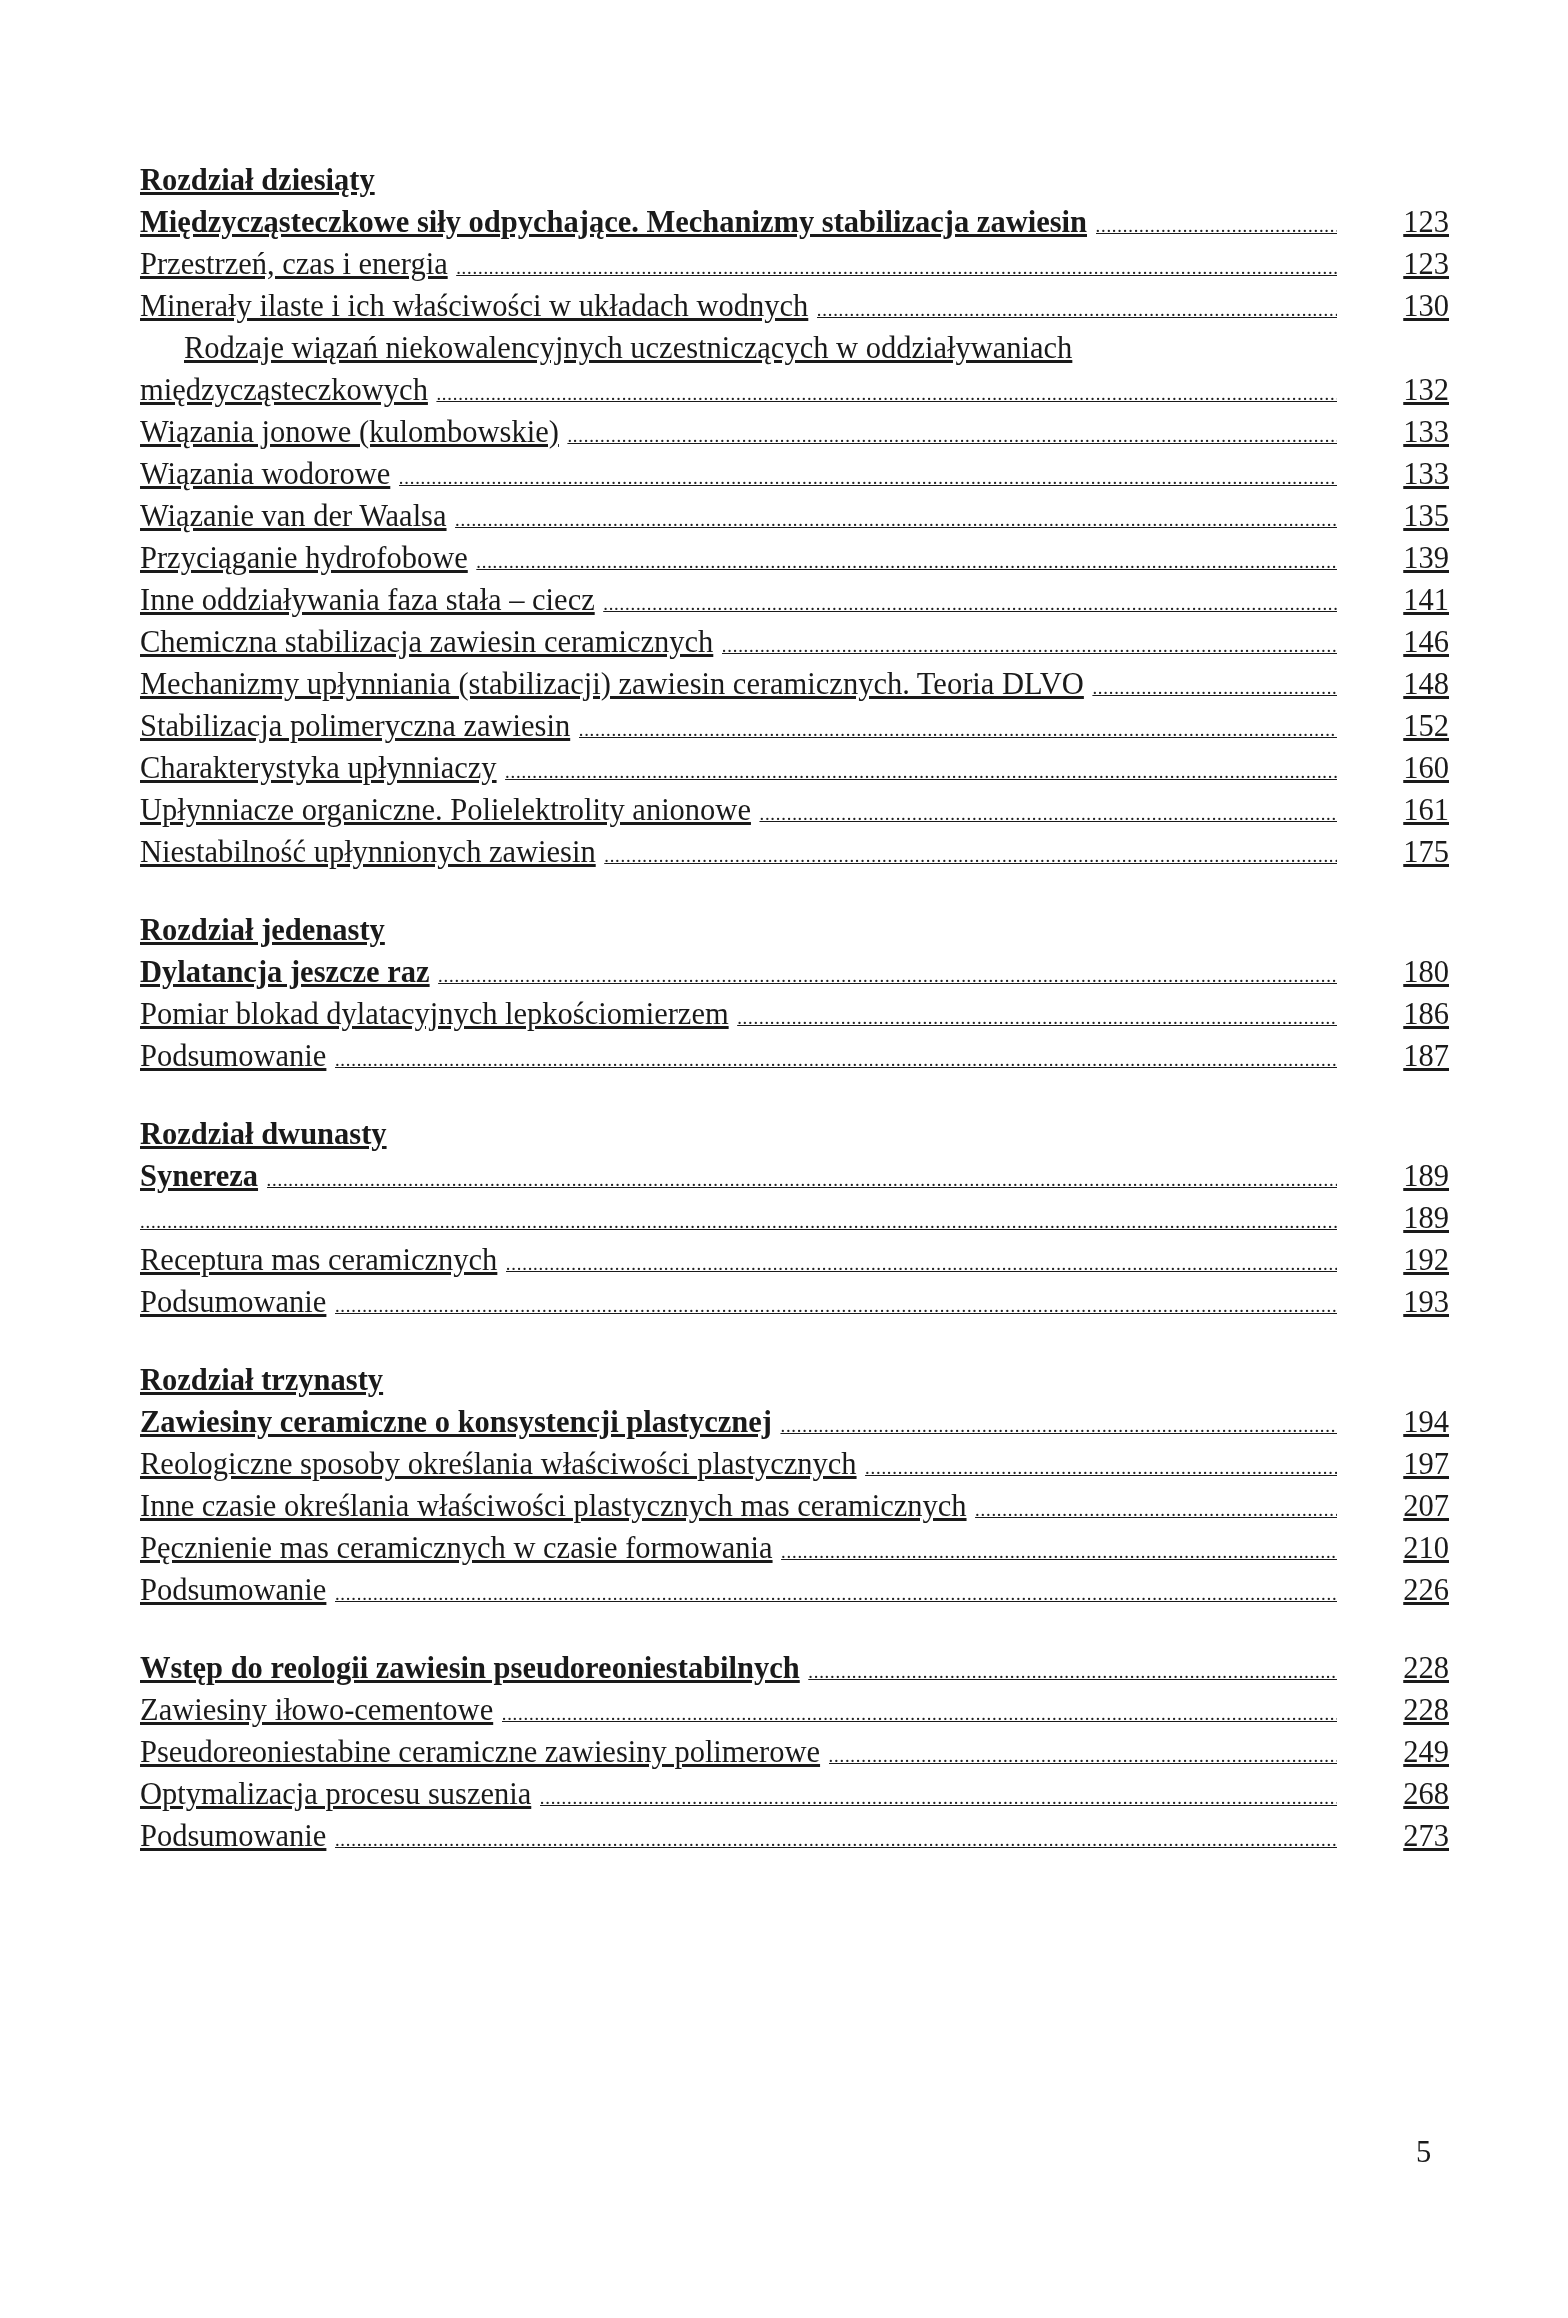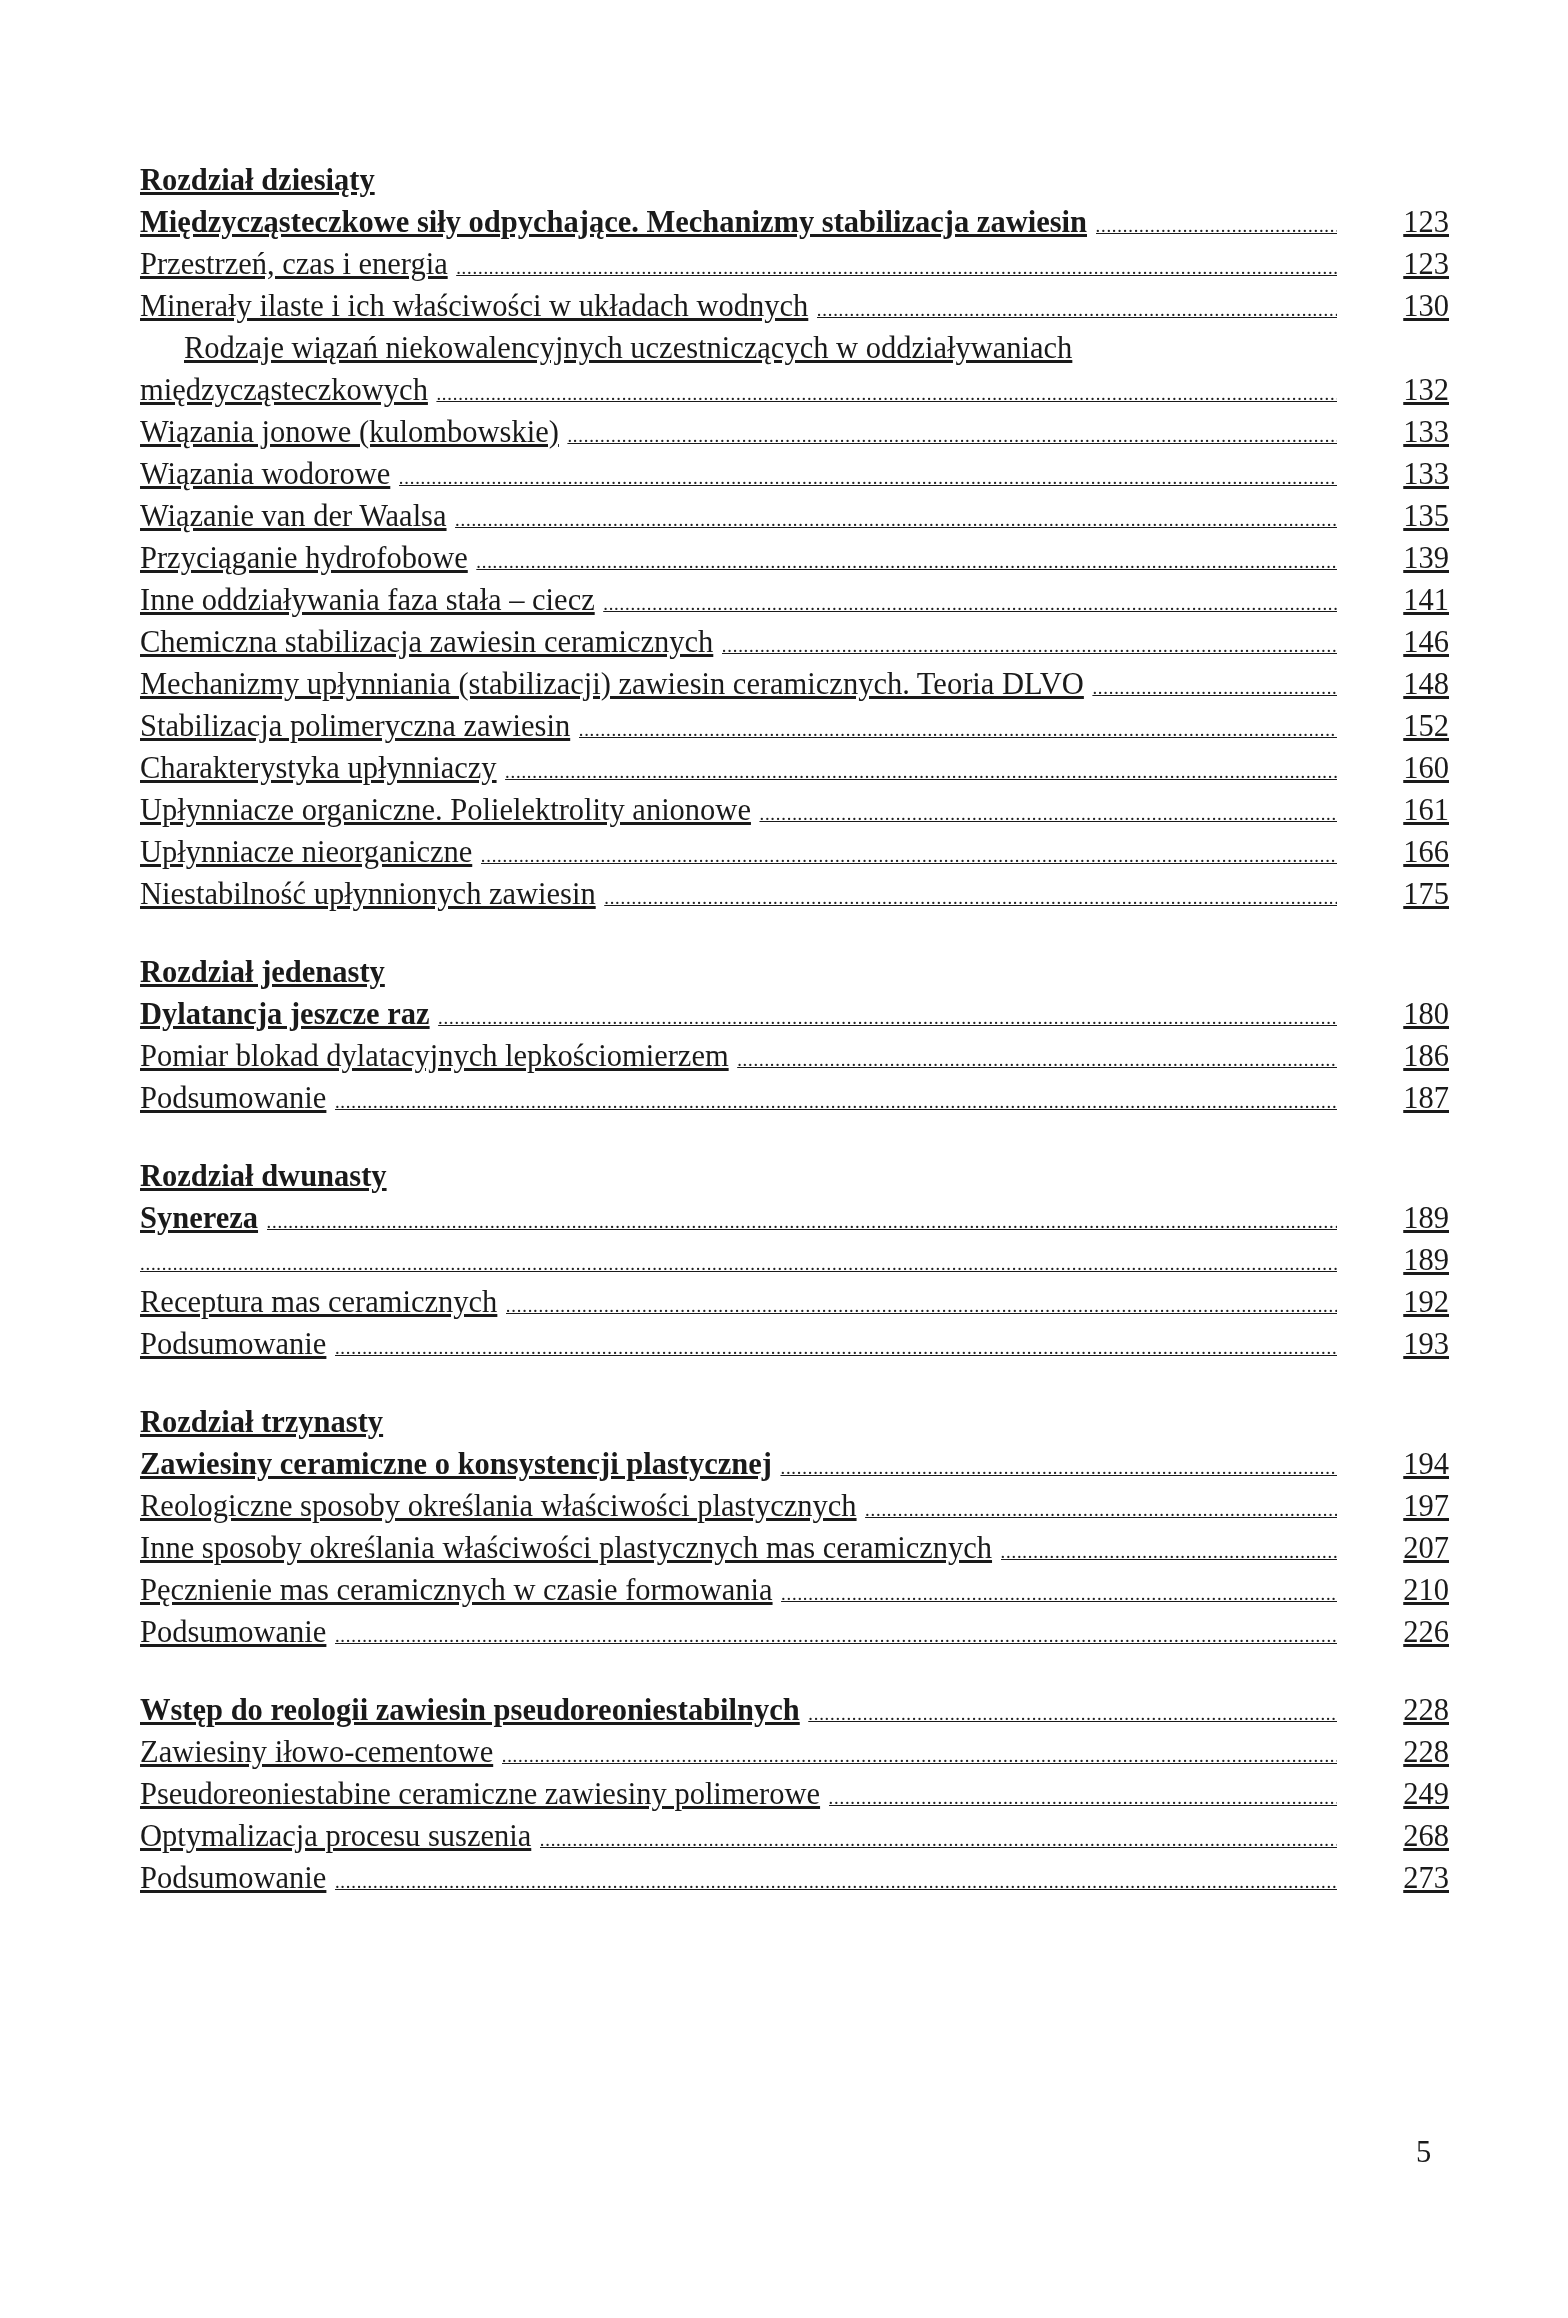--- a/index.html
+++ b/index.html
@@ -113,25 +113,20 @@
       <span class="title">Charakterystyka upłynniaczy</span>
       <span class="leader"></span>
       <span class="page">160</span>
     </div>
     <div class="entry">
       <span class="title">Upłynniacze organiczne. Polielektrolity anionowe</span>
       <span class="leader"></span>
       <span class="page">161</span>
     </div>
     <div class="entry">
-      <span class="title">Upłynniacze nieorganiczne</span>
-      <span class="leader"></span>
-      <span class="page">166</span>
-    </div>
-    <div class="entry">
       <span class="title">Niestabilność upłynnionych zawiesin</span>
       <span class="leader"></span>
       <span class="page">175</span>
     </div>
   </div>
 
   <div class="section">
     <div class="chapter-label">Rozdział jedenasty</div>
     <div class="entry main">
       <span class="title">Dylatancja jeszcze raz</span>
@@ -179,21 +174,21 @@
       <span class="title">Zawiesiny ceramiczne o konsystencji plastycznej</span>
       <span class="leader"></span>
       <span class="page">194</span>
     </div>
     <div class="entry">
       <span class="title">Reologiczne sposoby określania właściwości plastycznych</span>
       <span class="leader"></span>
       <span class="page">197</span>
     </div>
     <div class="entry">
-      <span class="title">Inne sposoby określania właściwości plastycznych mas ceramicznych</span>
+      <span class="title">Inne czasie określania właściwości plastycznych mas ceramicznych</span>
       <span class="leader"></span>
       <span class="page">207</span>
     </div>
     <div class="entry">
       <span class="title">Pęcznienie mas ceramicznych w czasie formowania</span>
       <span class="leader"></span>
       <span class="page">210</span>
     </div>
     <div class="entry">
       <span class="title">Podsumowanie</span>

